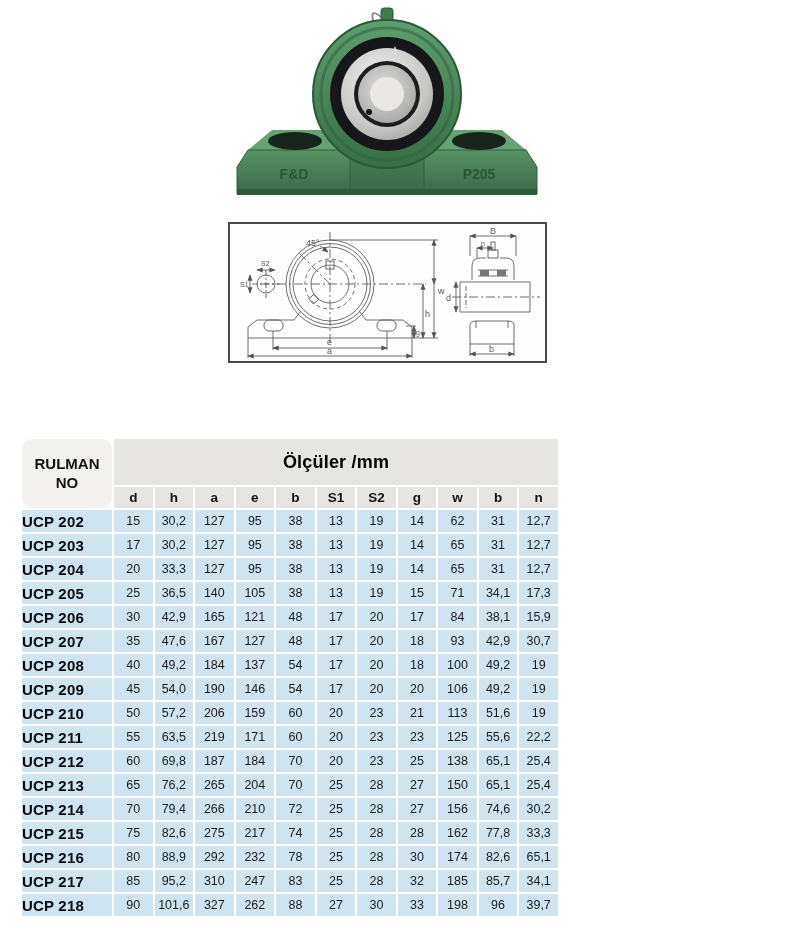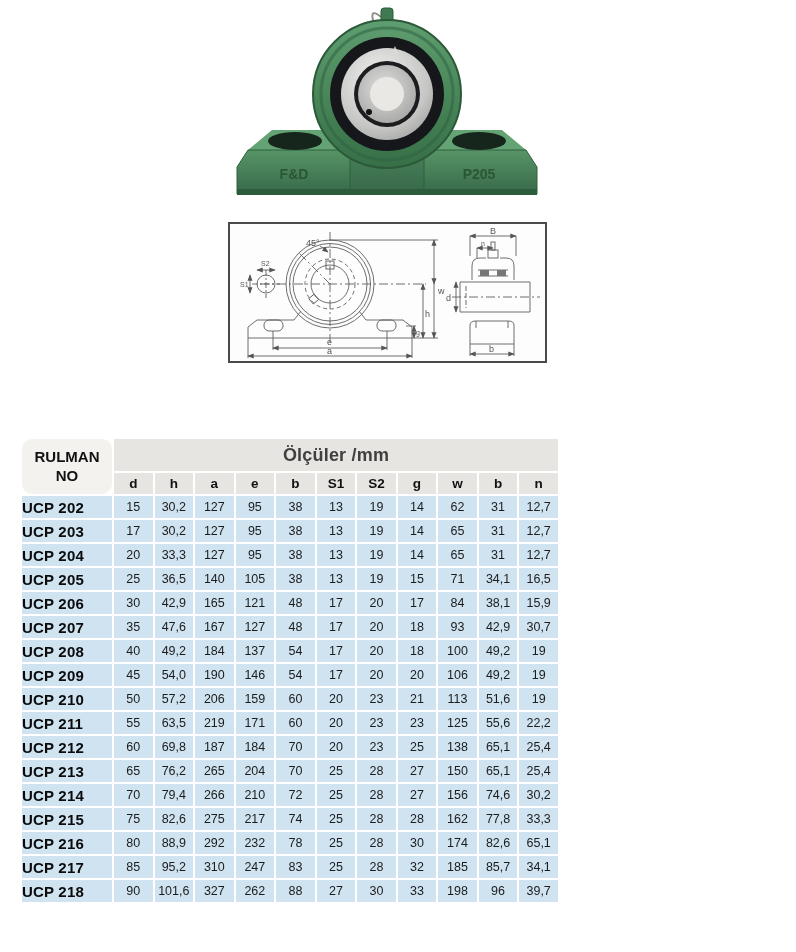--- a/index.html
+++ b/index.html
@@ -15,22 +15,22 @@
   table.dims{
     position:absolute;left:20px;top:437px;width:540px;
     border-collapse:separate;border-spacing:2px;table-layout:fixed;
   }
   table.dims th,table.dims td{padding:0;margin:0;}
   th.rulman{
     width:90px;background:#f3f2ef;font-size:15px;font-weight:bold;
     text-align:center;color:#121212;line-height:1.25;border-radius:10px;
   }
   th.group{
-    background:#e7e5e2;font-size:18px;font-weight:bold;height:32px;
-    text-align:center;color:#404040;letter-spacing:0.2px;
+    background:#e7e5e2;font-size:18px;font-weight:bold;height:46px;
+    text-align:center;color:#000000;letter-spacing:0.2px;
   }
   tr.cols th{
     background:#e7e5e2;font-size:13.5px;font-weight:bold;height:21px;
     text-align:center;color:#121212;
     font-family:"Liberation Sans","DejaVu Sans",sans-serif;
   }
   tbody th{
     background:#cfe3f0;text-align:left;padding-left:7px;font-size:15px;
     font-weight:bold;height:14px;color:#0b0b0b;letter-spacing:0.2px;
   }
@@ -272,21 +272,21 @@
         <td>25</td>
         <td>36,5</td>
         <td>140</td>
         <td>105</td>
         <td>38</td>
         <td>13</td>
         <td>19</td>
         <td>15</td>
         <td>71</td>
         <td>34,1</td>
-        <td>16,5</td>
+        <td>17,3</td>
       </tr>
       <tr>
         <th>UCP 206</th>
         <td>30</td>
         <td>42,9</td>
         <td>165</td>
         <td>121</td>
         <td>48</td>
         <td>17</td>
         <td>20</td>

